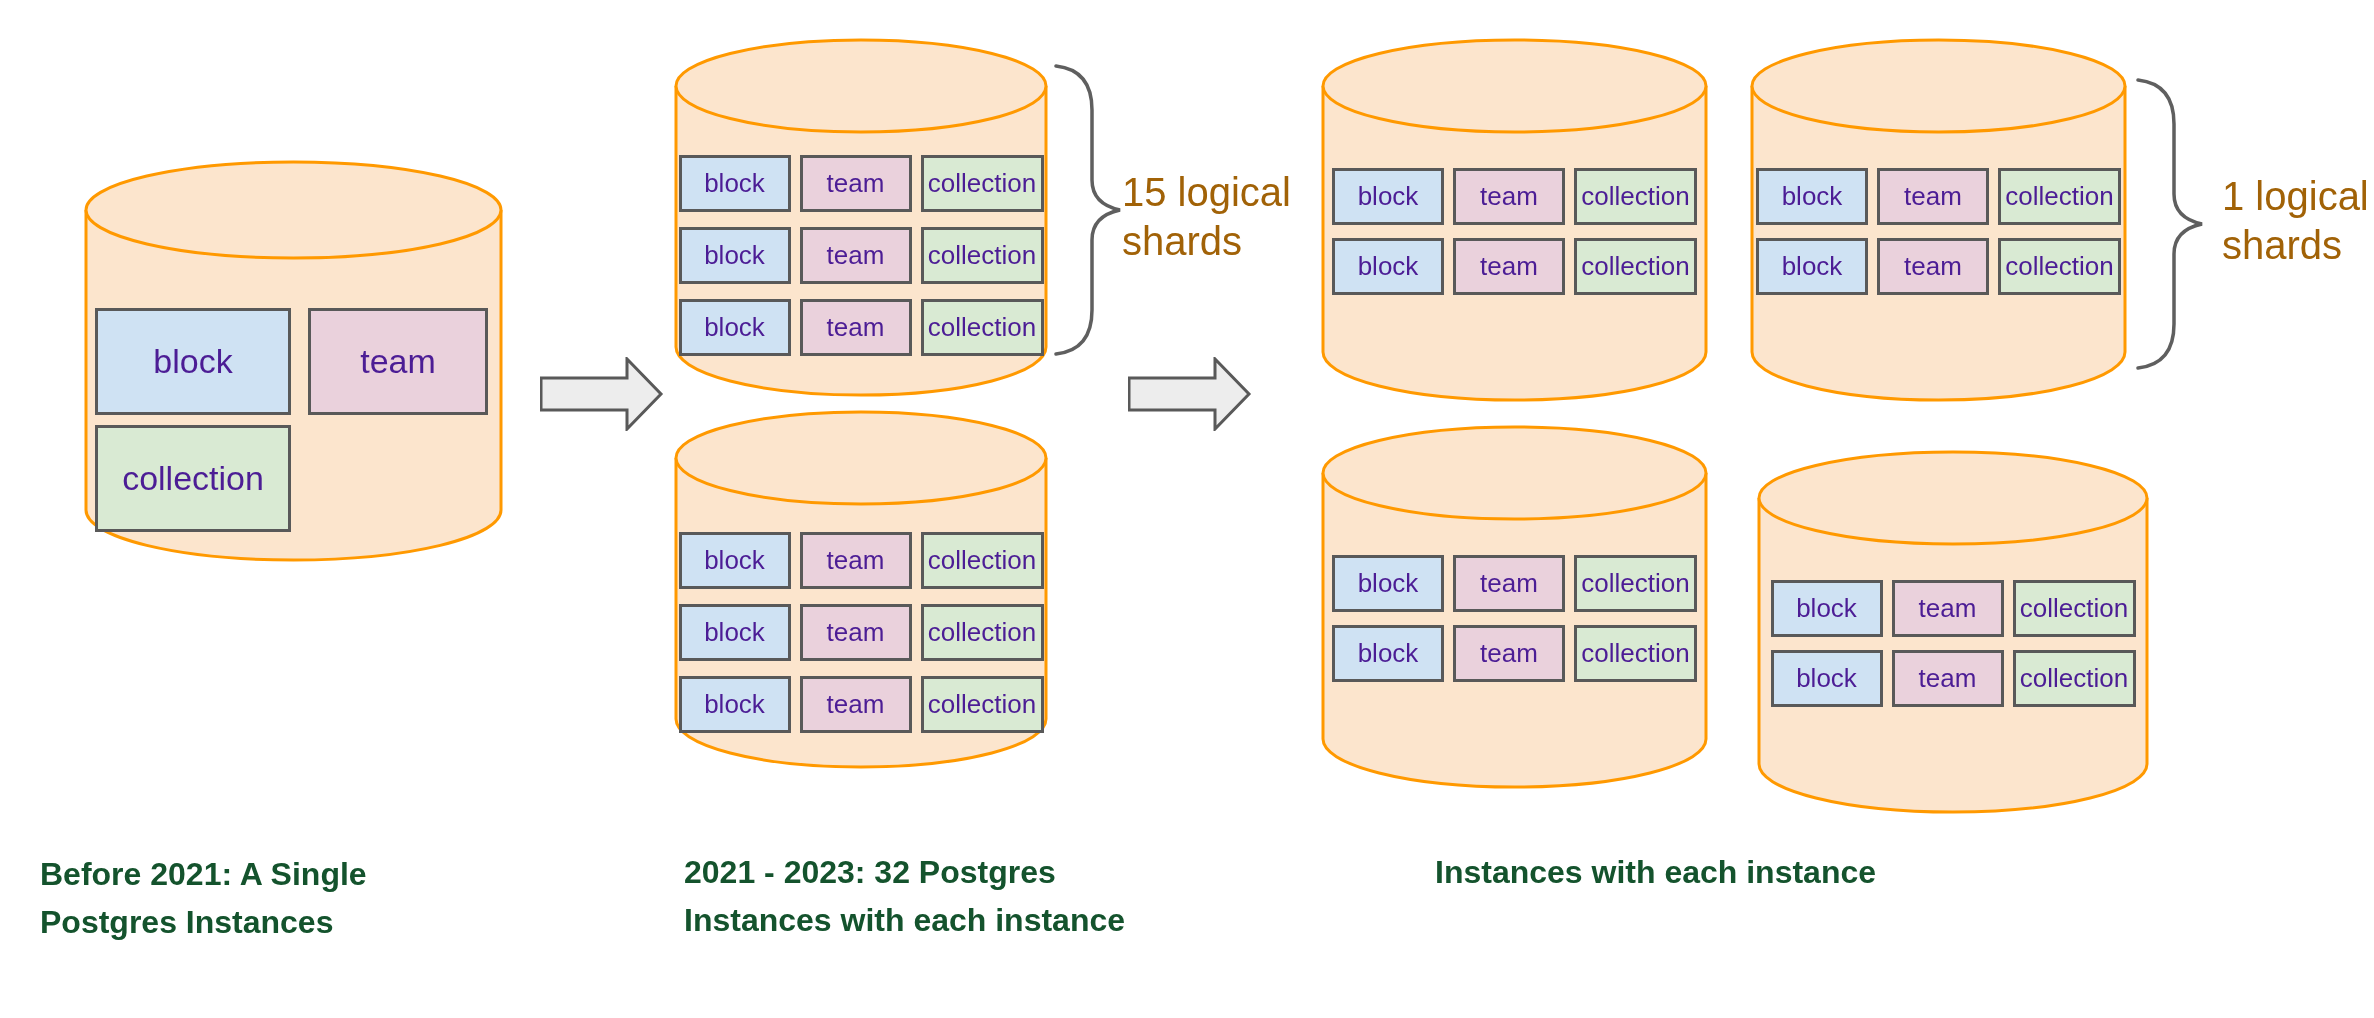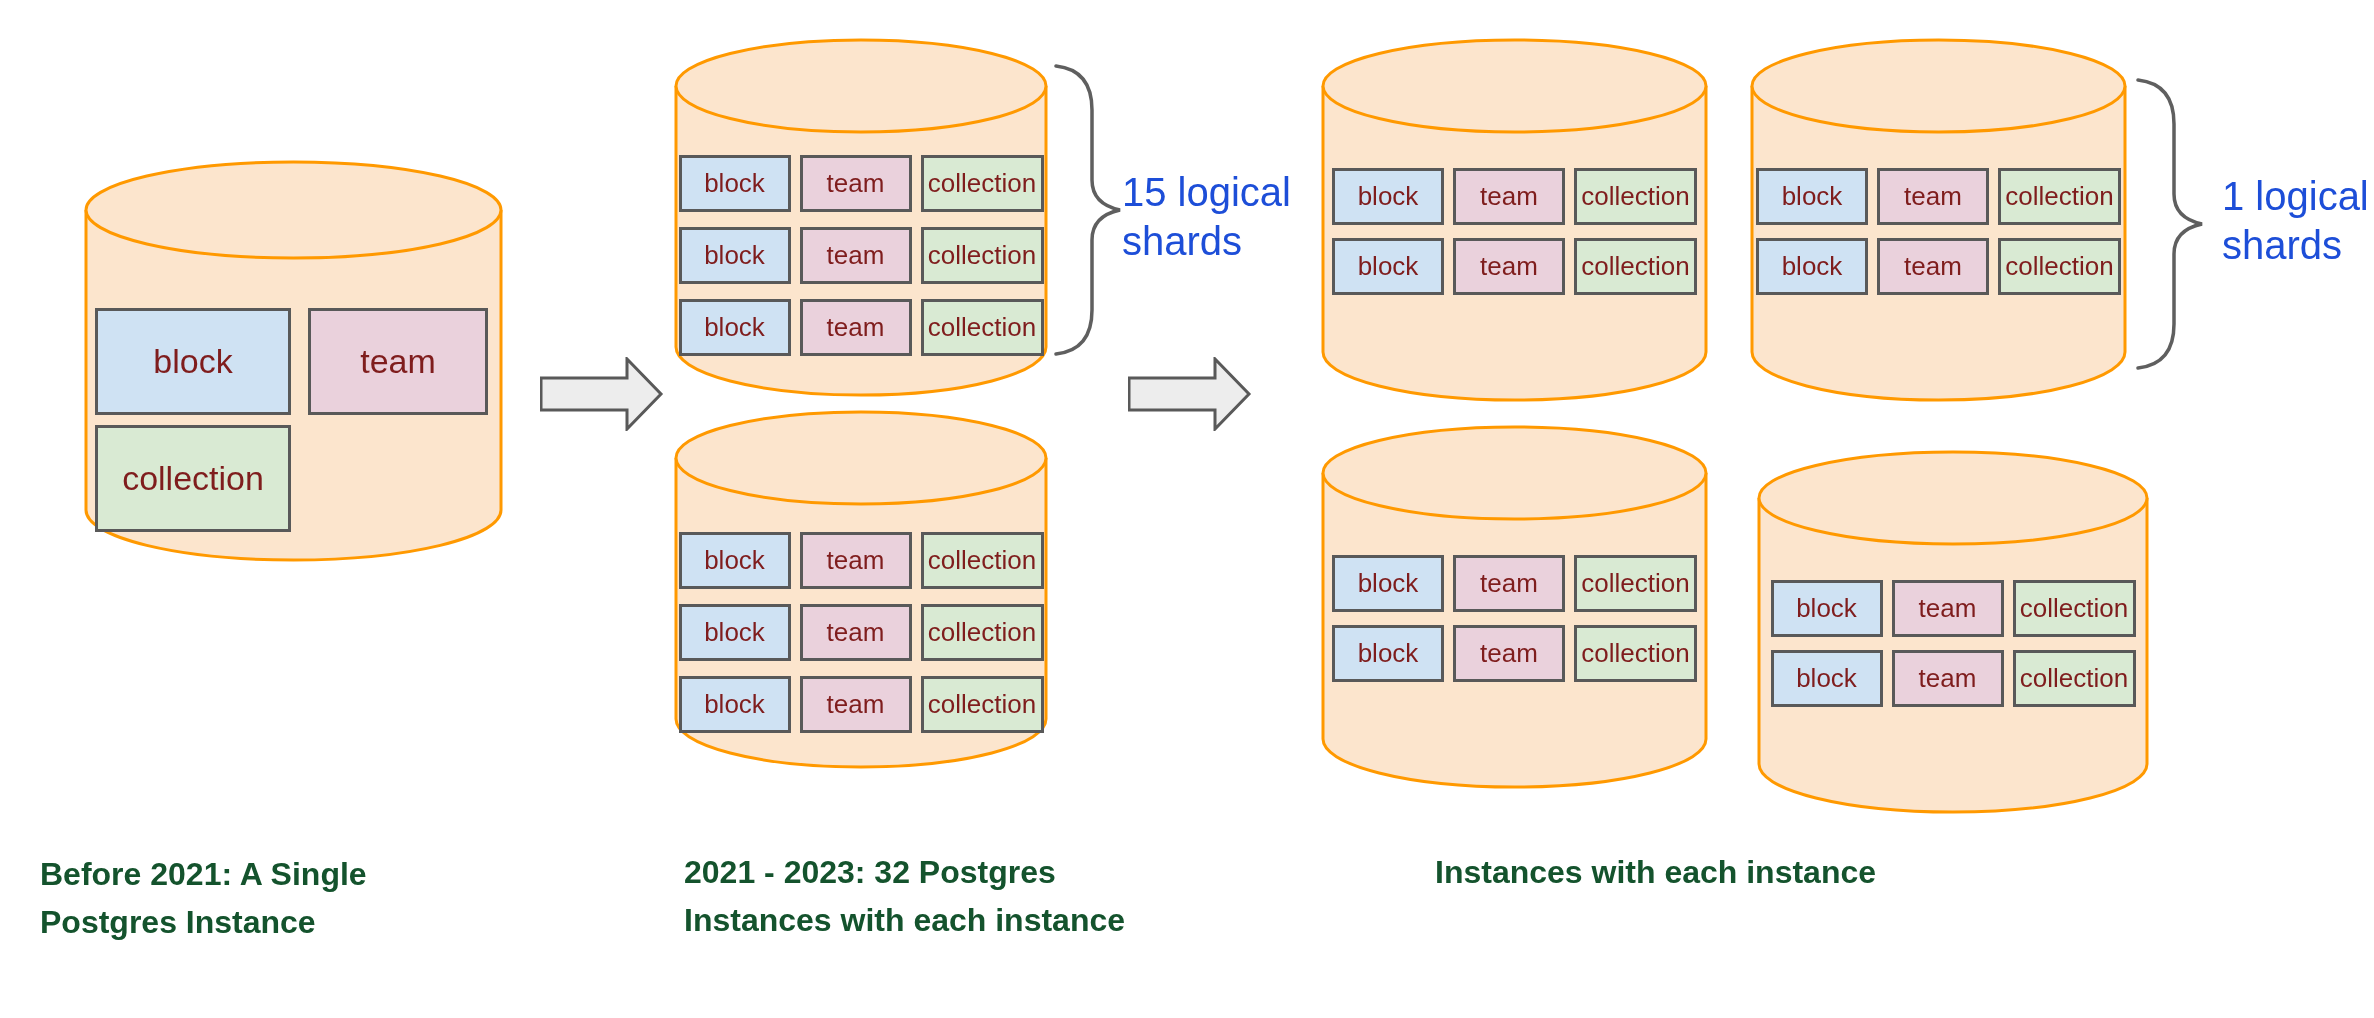--- a/index.html
+++ b/index.html
@@ -7,32 +7,32 @@
     position:relative;width:2374px;height:1018px;background:#ffffff;overflow:hidden;
     font-family:"Liberation Sans","DejaVu Sans",sans-serif;
   }
   .cyl{position:absolute;}
   .cyl > svg{position:absolute;left:0;top:0;overflow:visible;}
   .rows{position:absolute;left:0;right:0;display:flex;flex-direction:column;align-items:center;}
   .row{display:flex;justify-content:center;gap:9px;}
   .box{
     box-sizing:border-box;border:3px solid #595959;
     display:flex;align-items:center;justify-content:center;
-    font-size:26px;color:#7f1d1d;position:relative;
+    font-size:26px;color:#4c1d95;position:relative;
   }
   .bb{background:#CFE2F3;width:112px;height:57px;}
   .bt{background:#EAD1DC;width:112px;height:57px;}
   .bc{background:#D9EAD3;width:123px;height:57px;}
   .gap15{gap:15px;}
   .gap13{gap:13px;}
   .bigbox{position:absolute;font-size:34px;}
   .arrow{position:absolute;}
   .brace{position:absolute;}
   .shard-label{
-    position:absolute;color:#1d4ed8;font-size:40px;line-height:49px;white-space:nowrap;
+    position:absolute;color:#a16207;font-size:40px;line-height:49px;white-space:nowrap;
   }
   .caption{
     position:absolute;color:#14532d;font-size:32px;line-height:48px;font-weight:bold;white-space:nowrap;
   }
 </style>
 </head>
 <body>
 
 <div id="canvas">
 
@@ -189,21 +189,21 @@
   <svg class="brace" style="left:2136px;top:78px" width="72" height="292" viewBox="0 0 72 292">
     <path d="M2,2 Q38,6 38,46 L38,116 Q38,140 66,146 Q38,152 38,176 L38,246 Q38,286 2,290" fill="none" stroke="#5F5F5F" stroke-width="3.5" stroke-linecap="round"></path>
   </svg>
   <div class="shard-label" style="left:2222px;top:172px">
     <div>1 logical</div>
     <div>shards</div>
   </div>
 
   <div class="caption" style="left:40px;top:850px">
     <div>Before 2021: A Single</div>
-    <div>Postgres Instance</div>
+    <div>Postgres Instances</div>
   </div>
 
   <div class="caption" style="left:684px;top:848px">
     <div>2021 - 2023: 32 Postgres</div>
     <div>Instances with each instance</div>
   </div>
 
   <div class="caption" style="left:1435px;top:848px">
     <div>Instances with each instance</div>
   </div>

